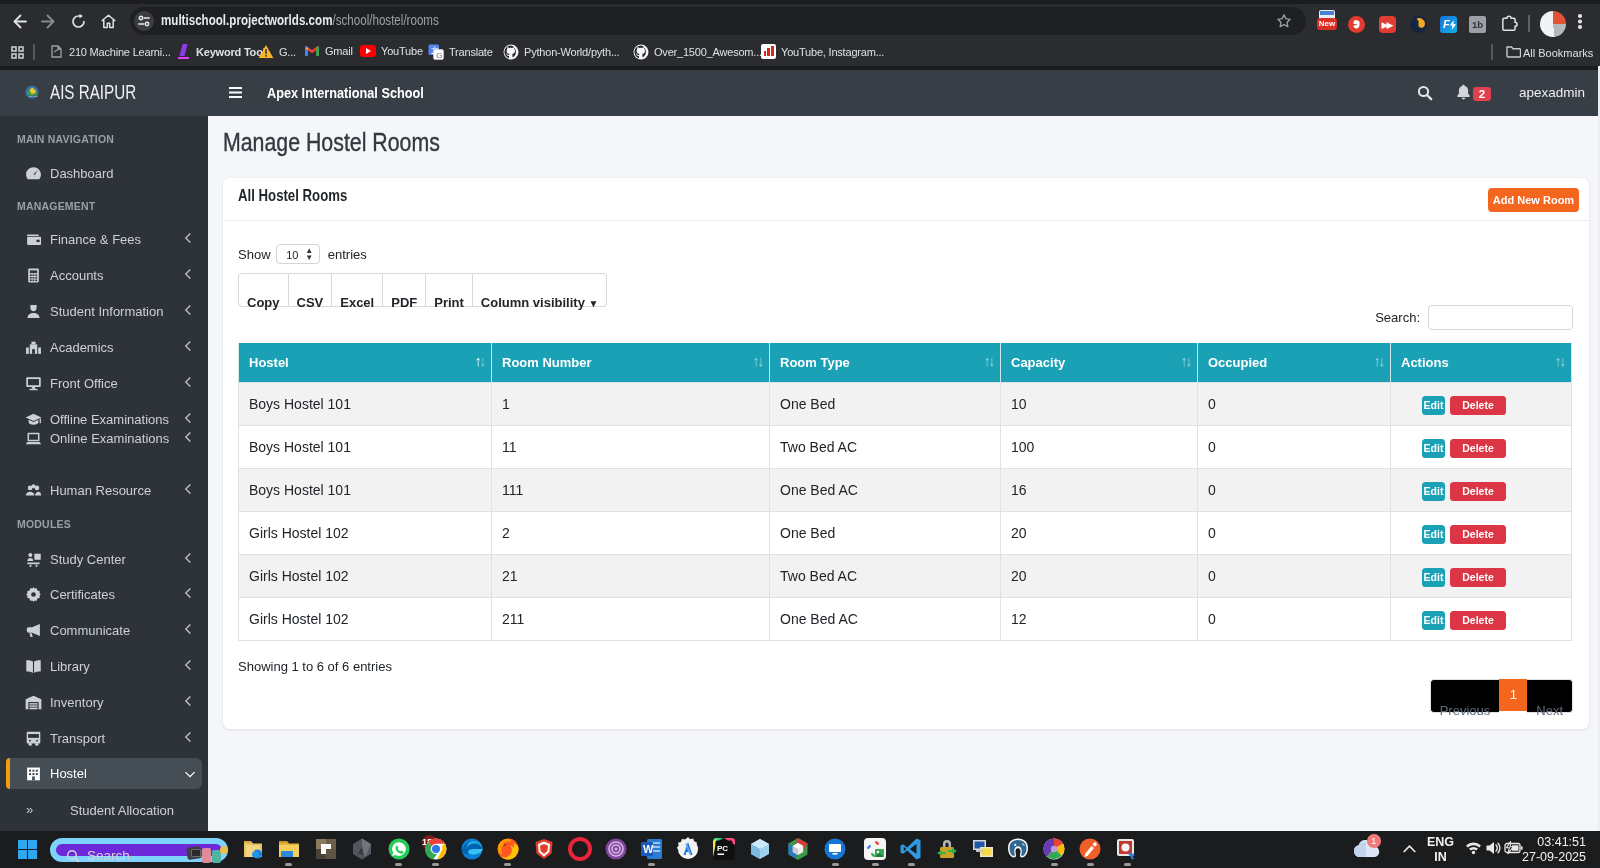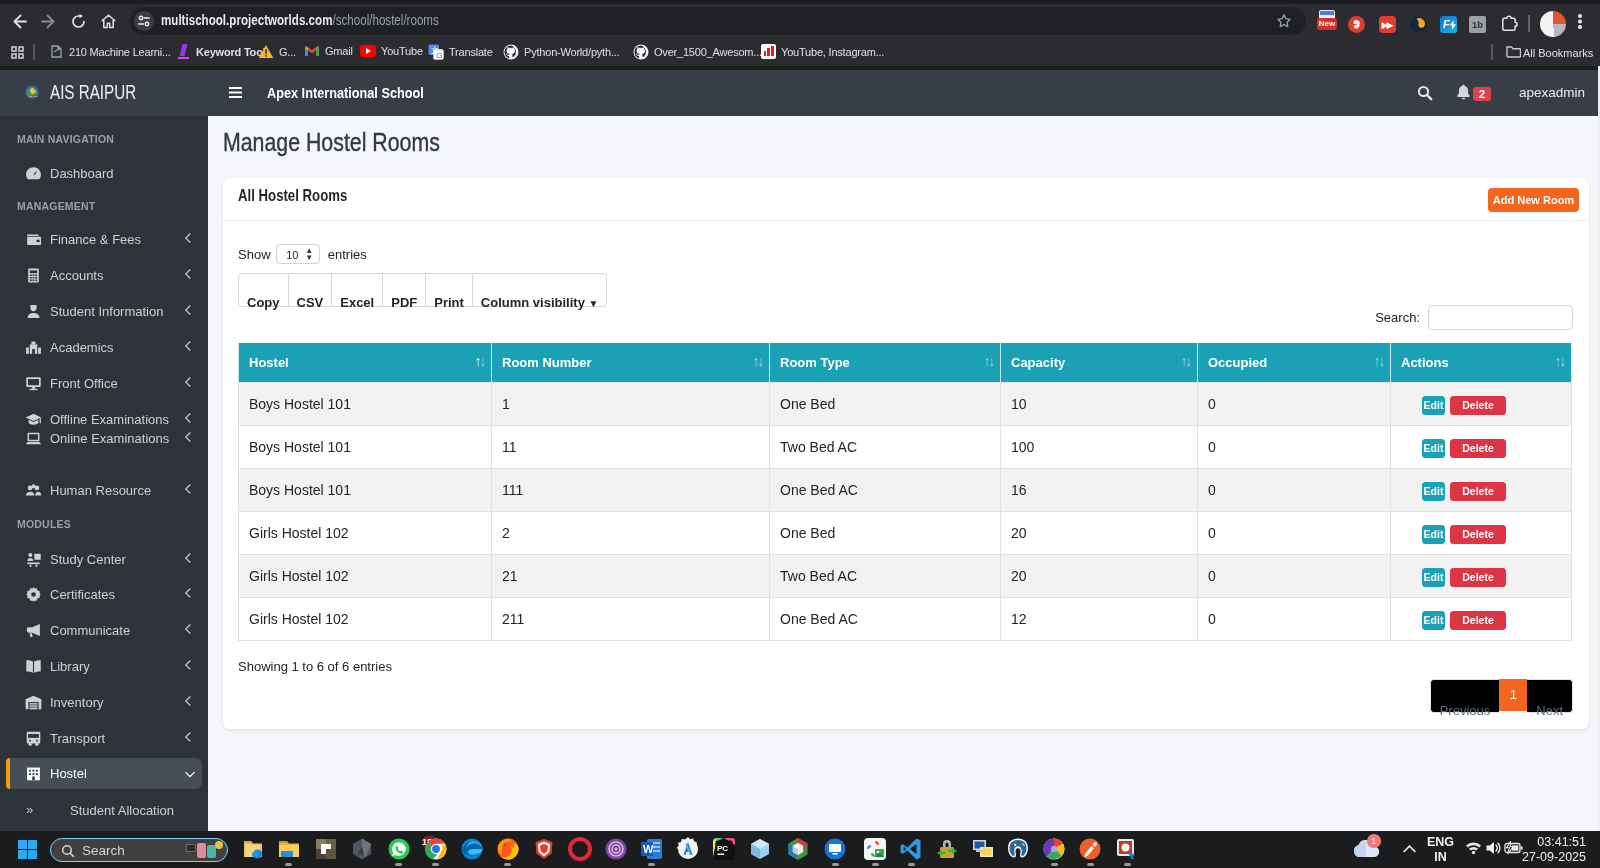--- a/index.html
+++ b/index.html
@@ -500,21 +500,21 @@
 </div>
 <div id="rightstrip"></div>
 
 <div id="taskbar">
   <svg style="position:absolute; left:18px; top:9px;" width="19" height="19" viewBox="0 0 19 19" fill="#2fa8f2">
       <rect x="0" y="0" width="9" height="9"></rect>
       <rect x="10" y="0" width="9" height="9"></rect>
       <rect x="0" y="10" width="9" height="9"></rect>
       <rect x="10" y="10" width="9" height="9"></rect>
     </svg>
-  <div style="position:absolute; left:50px; top:7px; width:178px; height:24px; border-radius:12px; background:#404040; border:1px solid #7dd3fc;">
+  <div style="position:absolute; left:50px; top:7px; width:178px; height:24px; border-radius:12px; background:#6d28d9; border:6px solid #7dd3fc;">
     <svg style="position:absolute; left:10px; top:5px;" width="14" height="14" viewBox="0 0 14 14">
         <circle cx="6" cy="6" r="4.3" fill="none" stroke="#d3d5d8" stroke-width="1.5"></circle>
         <path d="M9.2 9.2l3.2 3.2" stroke="#d3d5d8" stroke-width="1.5" stroke-linecap="round"></path>
       </svg>
     <span style="position:absolute; left:31px; top:4px; font-size:13.5px; color:#d3d5d8;">Search</span>
     <span style="position:absolute; left:131px; top:3px; width:14px; height:12px; background:#3e3f42; border-radius:2px; transform:rotate(-8deg);"></span>
     <span style="position:absolute; left:135px; top:5px; width:10px; height:8px; background:#2a2b2d; border-radius:1px; border:1px solid #6b6c6e;"></span>
     <span style="position:absolute; left:146px; top:4px; width:9px; height:15px; background:#e08a9b; border-radius:2px;"></span>
     <span style="position:absolute; left:156px; top:6px; width:9px; height:13px; background:#4fb3a4; border-radius:2px;"></span>
     <span style="position:absolute; left:164px; top:2px; width:8px; height:8px; background:#e8c04c; border-radius:50%;"></span>

